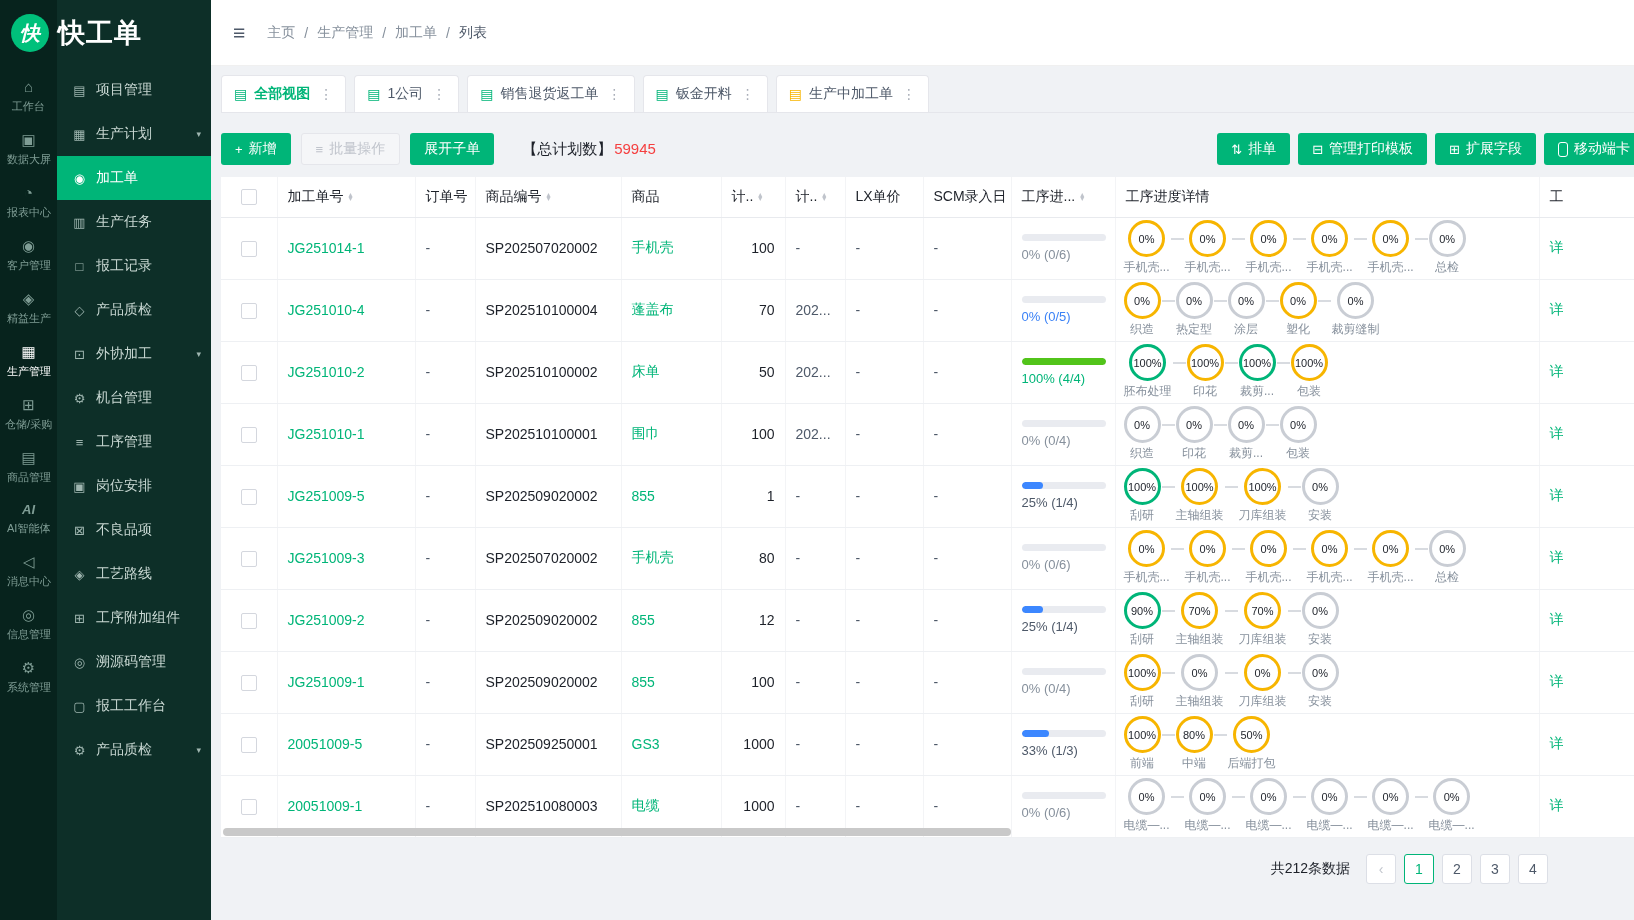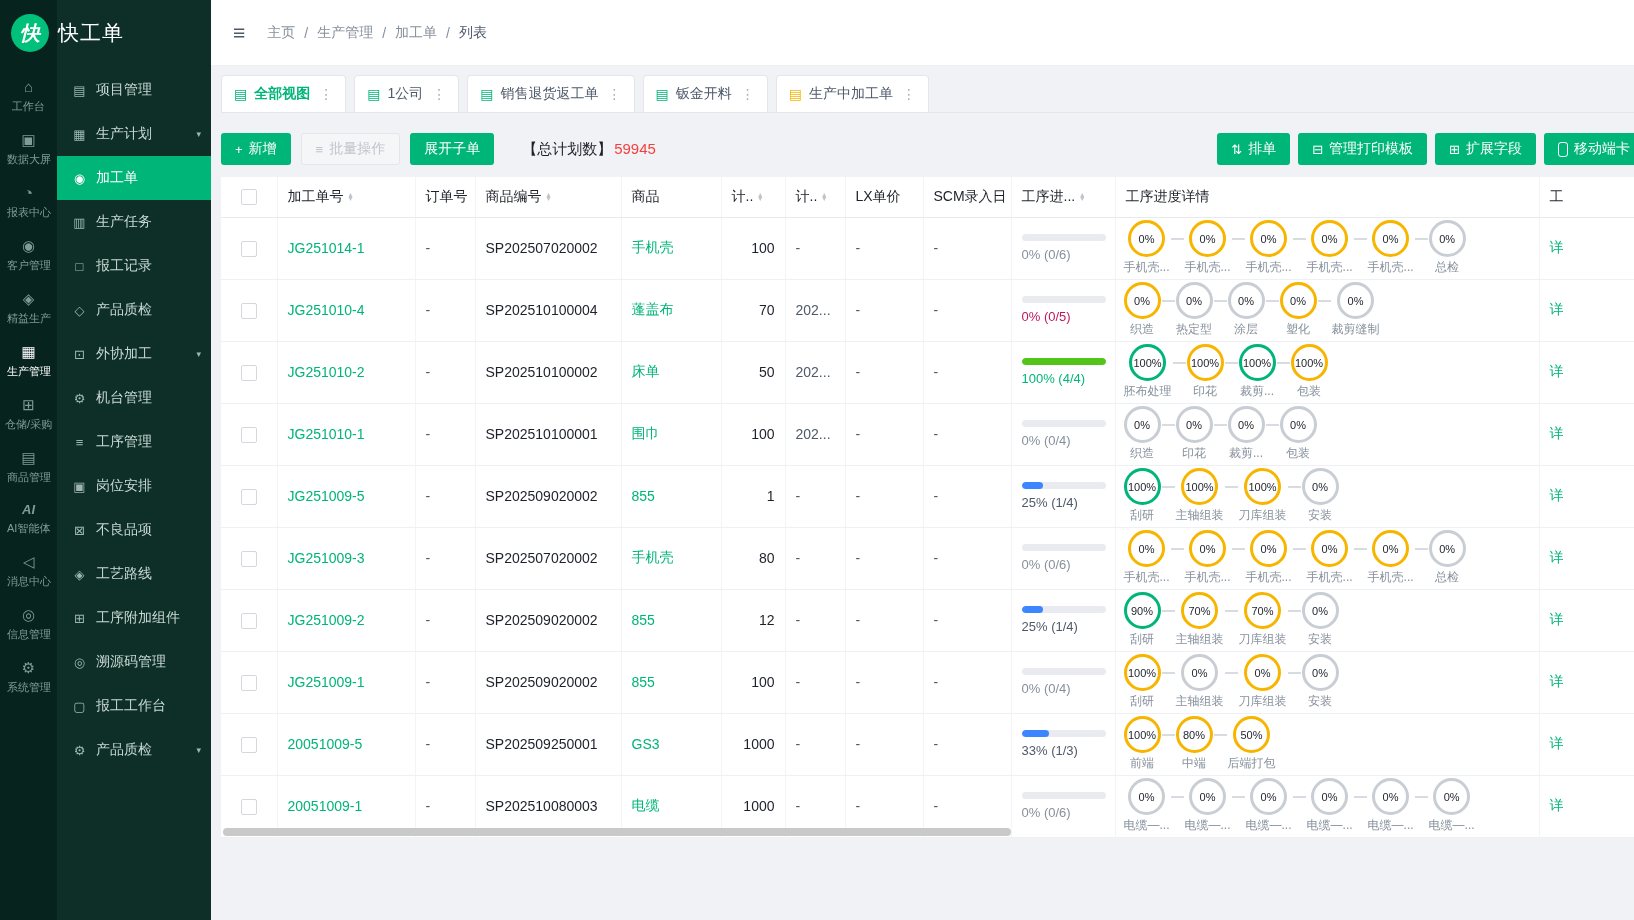--- a/index.html
+++ b/index.html
@@ -6,21 +6,21 @@
 html,body{width:1634px;height:920px;overflow:hidden}
 body{font-family:"Liberation Sans","DejaVu Sans",sans-serif;background:#f0f2f5;color:#1d2129}
 .app{display:flex;width:1634px;height:920px}
 
 
 .sidebar{width:211px;flex:none;display:flex;flex-direction:column;background:#0d2f28}
 .logo-row{height:66px;flex:none;display:flex;align-items:center;gap:9px;padding-left:11px;
   background:linear-gradient(90deg,#07231d 57px,#0d2f28 57px)}
 .logo-circle{width:38px;height:38px;border-radius:50%;background:#00c07b;color:#fff;font-weight:bold;
   font-size:20px;display:flex;align-items:center;justify-content:center;font-style:italic;flex:none}
-.logo-title{color:#fff;font-size:21px;font-weight:normal;letter-spacing:1px}
+.logo-title{color:#fff;font-size:27px;font-weight:bold;letter-spacing:1px}
 .sidebar-cols{flex:1;display:flex;min-height:0}
 .rail{width:57px;flex:none;background:#07231d;display:flex;flex-direction:column;padding-top:4px}
 .rail-item{display:flex;flex-direction:column;align-items:center;gap:5px;padding:9px 0;color:#7f9d95;cursor:pointer}
 .rail-item.active{color:#fff}
 .rail-ic{font-size:15px;line-height:1}
 .rail-ic.ai-text{font-weight:bold;font-size:13px;font-style:italic}
 .rail-label{font-size:11.5px;white-space:nowrap;transform:scale(.96)}
 .submenu{flex:1;padding-top:2px;display:flex;flex-direction:column}
 .menu-item{height:44px;flex:none;display:flex;align-items:center;gap:9px;padding:0 10px 0 15px;color:#c9d8d3;font-size:14px;cursor:pointer;white-space:nowrap}
 .menu-item.active{background:#00b578;color:#fff}
@@ -413,21 +413,21 @@
                 <td><span class="link">JG251010-4</span></td>
                 <td class="muted">-</td>
                 <td>SP202510100004</td>
                 <td><span class="link">蓬盖布</span></td>
                 <td class="num">70</td>
                 <td class="muted">202...</td>
                 <td class="muted">-</td>
                 <td class="muted">-</td>
                 <td>
                   <div class="prog-bar"></div>
-                  <div class="prog-text" style="color: #be185d;">0% (0/5)</div>
+                  <div class="prog-text" style="color: #3b82f6;">0% (0/5)</div>
                 </td>
                 <td class="steps-cell">
                   <div class="steps-flex">
                     <div class="step">
                       <div class="step-circle" style="border-color: rgb(247, 181, 0);">0%</div>
                       <div class="step-label">织造</div>
                     </div>
                     <div class="step-connector"></div>
                     <div class="step">
                       <div class="step-circle" style="border-color: rgb(201, 205, 212);">0%</div>
@@ -785,16 +785,26 @@
                     </div>
                   </div>
                 </td>
                 <td><span class="link">详</span></td>
               </tr>
             </tbody>
         </table>
         <div class="hthumb"></div>
       </div>
 
+      <div class="pager-row">
+        <span class="pager-total">共212条数据</span>
+        <span class="page-btn disabled">‹</span>
+        <span style="display:inline-flex;gap:8px">
+            <span class="page-btn active">1</span>
+            <span class="page-btn">2</span>
+            <span class="page-btn">3</span>
+            <span class="page-btn">4</span>
+          </span>
+      </div>
 
     </div>
   </div>
 </div>
 
 </body></html>

